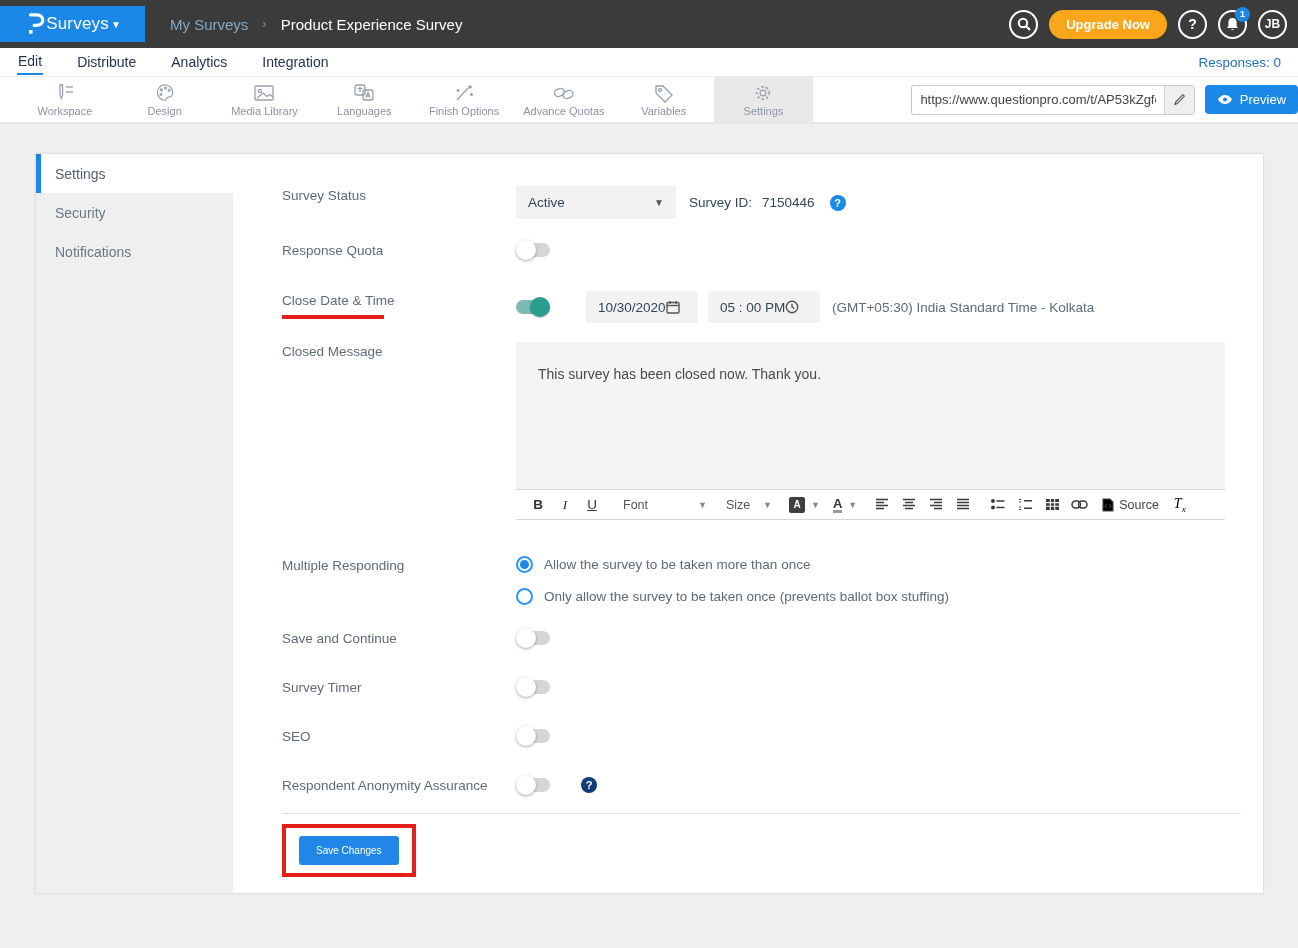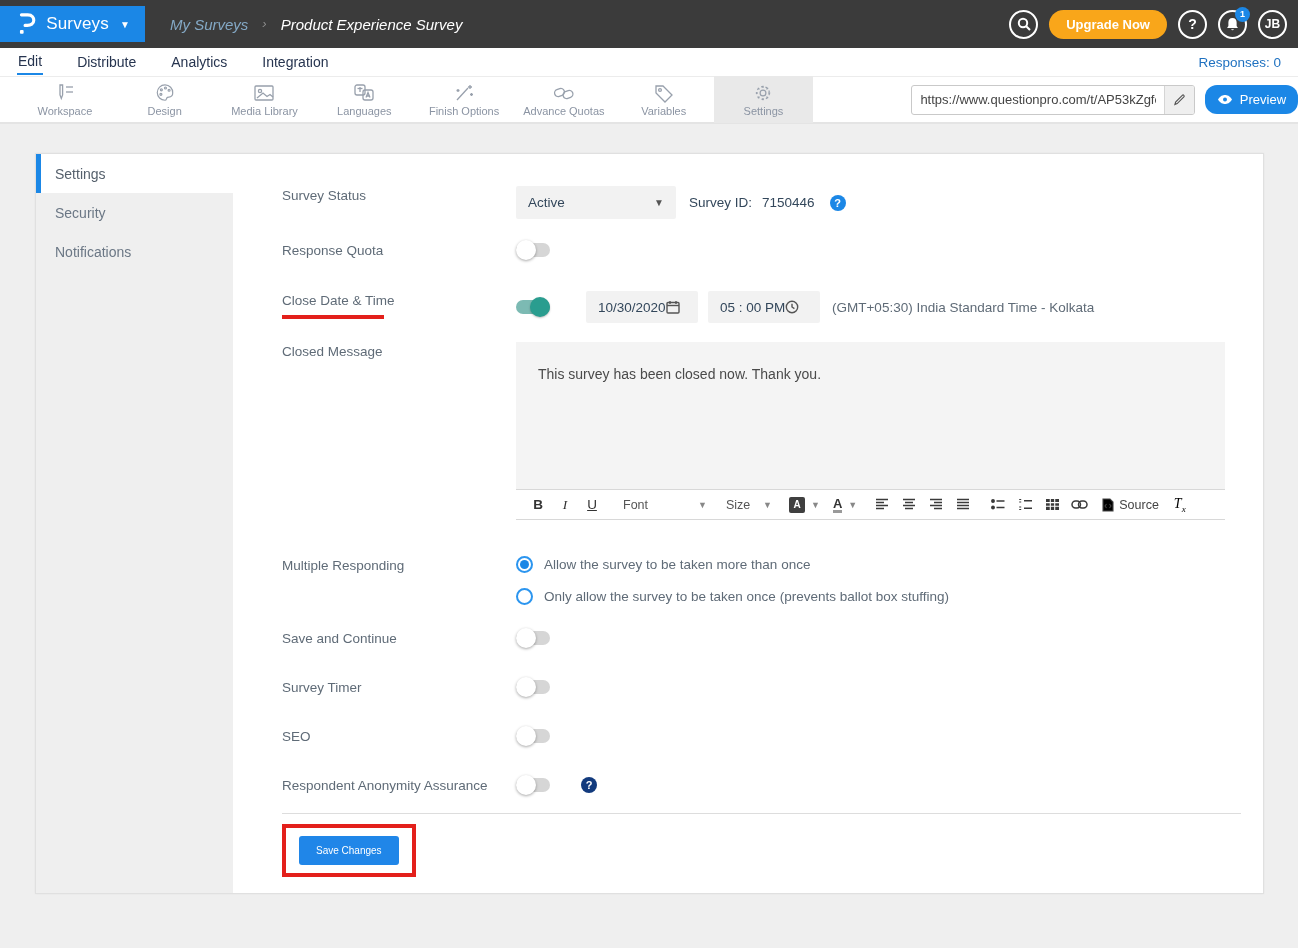--- a/index.html
+++ b/index.html
@@ -3,25 +3,25 @@
 <meta charset="utf-8">
 <style>
   * { box-sizing: border-box; margin: 0; padding: 0; }
   html,body { width:1298px; height:948px; overflow:hidden;
     font-family:"Liberation Sans", sans-serif; background:#efefef; }
   .app { width:1298px; height:948px; position:relative; }
 
   
   .topbar { height:48px; background:#3b3b3b; display:flex; align-items:center; color:#fff; }
   .logo-block { width:145px; height:36px; background:#1b87e6; display:flex; align-items:center;
-    justify-content:center; gap:9px; cursor:pointer; }
+    justify-content:center; cursor:pointer; }
   .logo-mark { width:22px; height:26px; }
   .logo-text { font-size:17px; color:#fff; letter-spacing:.2px; }
   .logo-caret { font-size:10px; margin-left:2px; }
-  .crumbs { display:flex; margin-left:25px; font-size:15px;font-style:italic; }
+  .crumbs { display:flex; margin-left:25px; font-size:15px; }
   .crumb-parent { color:#84a9c6; cursor:pointer; }
   .crumb-sep { color:#8d8d8d; margin:0 14px; font-size:13px; }
   .crumb-current { color:#fff; }
   .topbar-right { margin-left:auto; display:flex; align-items:flex-end; gap:11px; margin-right:11px; }
   .circle-btn { width:29px; height:29px; border:2px solid #fff; border-radius:50%;
     display:flex; align-items:center; justify-content:center; cursor:pointer; position:relative;
     color:#fff; font-size:14px; font-weight:bold; background:transparent; }
   .upgrade { background:#f9a61a; border:none; border-radius:15px; height:29px; padding:0 17px;
     color:#fff; font-weight:bold; font-size:13px; cursor:pointer; font-family:inherit; }
   .badge { position:absolute; top:-5px; right:-5px; min-width:15px; height:15px; background:#1b87e6;
@@ -42,21 +42,21 @@
     justify-content:center; gap:2px; color:#8b94a3; font-size:11px; cursor:pointer; }
   .tool.active { background:#e9e9e9; }
   .tool svg { stroke:#98a0ac; fill:none; stroke-width:1.3; }
   .url-box { margin-left:98px; width:284px; height:30px; border:1px solid #c9c9c9; border-radius:3px;
     display:flex; align-items:center; overflow:hidden; background:#fff; }
   .url-box input { flex:1; border:none; outline:none; font-size:13px; color:#444; padding:0 8px;
     font-family:inherit; background:#fff; min-width:0; }
   .url-edit { width:30px; height:100%; background:#efefef; border-left:1px solid #d5d5d5;
     display:flex; align-items:center; justify-content:center; cursor:pointer; }
   .preview-btn { margin-left:10px; height:29px; padding:12px 12px; background:#1b87e6; border:none;
-    border-radius:12px; color:#fff; font-size:13px; display:flex; align-items:center; gap:7px;
+    border-radius:4px; color:#fff; font-size:13px; display:flex; align-items:center; gap:7px;
     cursor:pointer; font-family:inherit; }
 
   
   .content { padding:29px 0 0 35px; height:824px; }
   .card { width:1229px; height:741px; background:#fff; border:1px solid #e0e0e0;
     display:flex; box-shadow:0 0 2px rgba(0,0,0,.05); }
   .side { width:197px; background:#efefef; flex-shrink:0; }
   .side-item { height:39px; display:flex; align-items:center; padding-left:14px; font-size:14px;
     color:#6b7785; cursor:pointer; border-left:5px solid transparent; }
   .side-item.active { background:#fff; border-left:5px solid #1b87e6; color:#55606c; }

